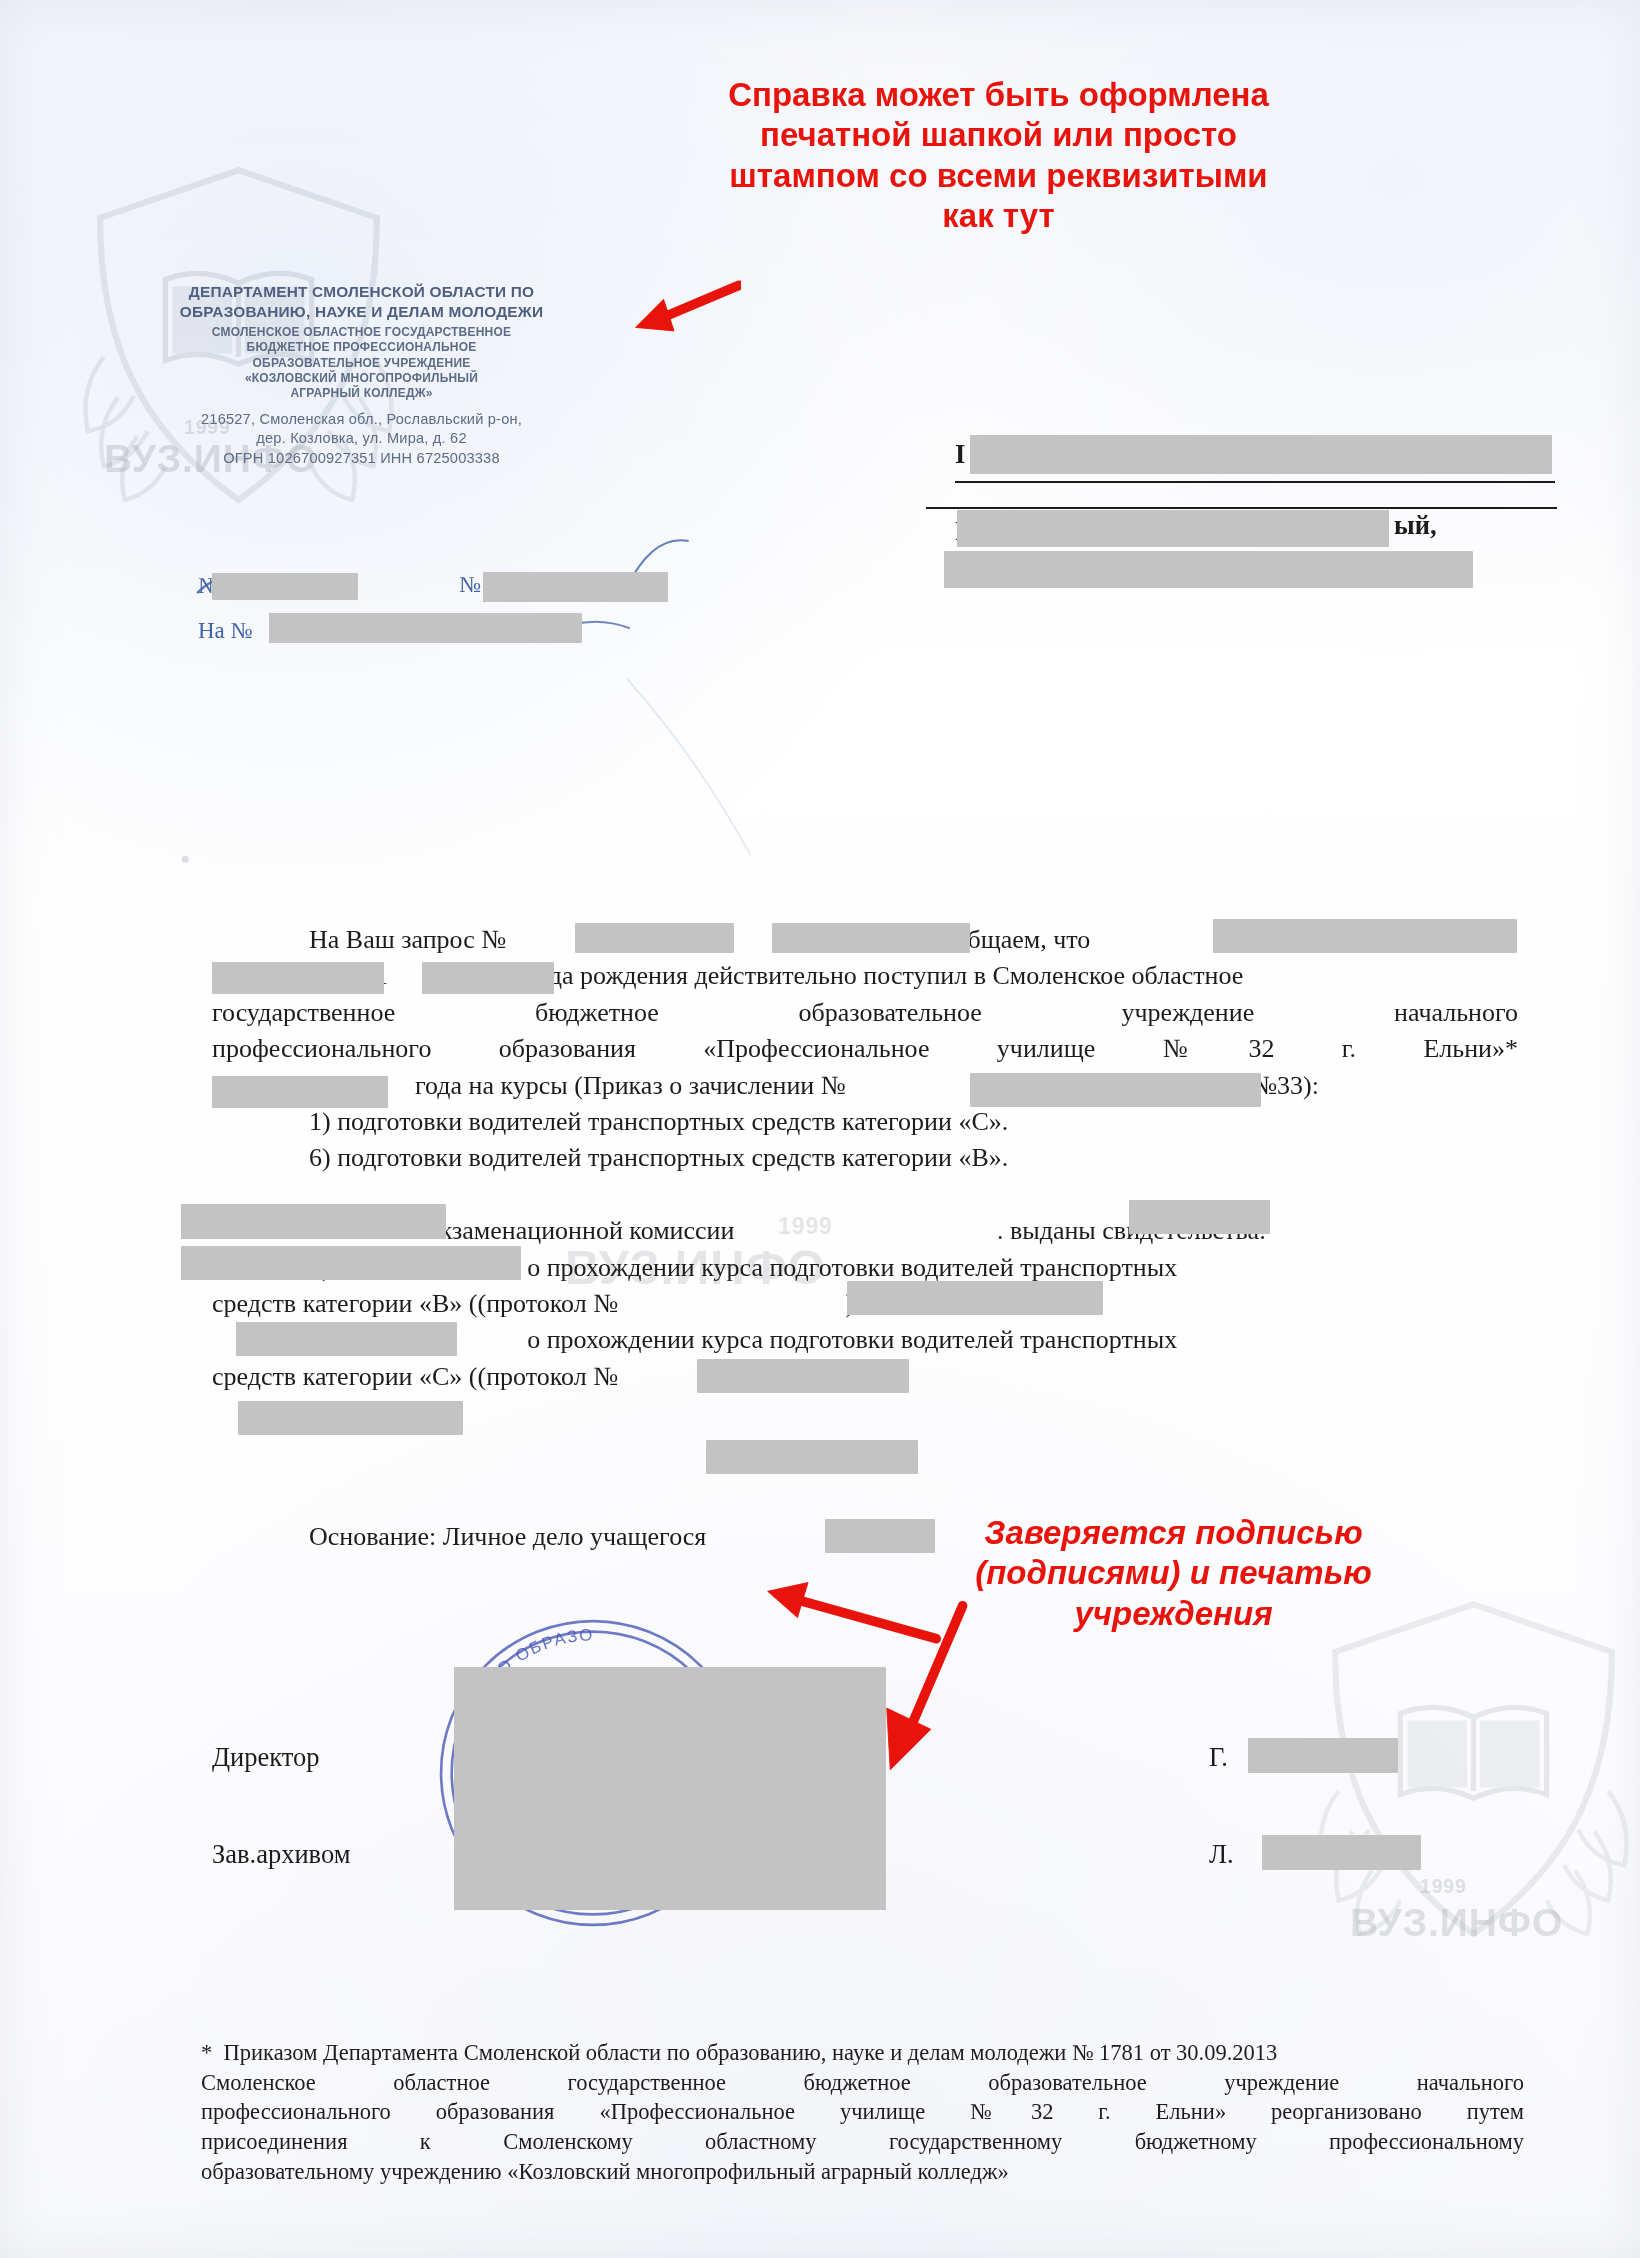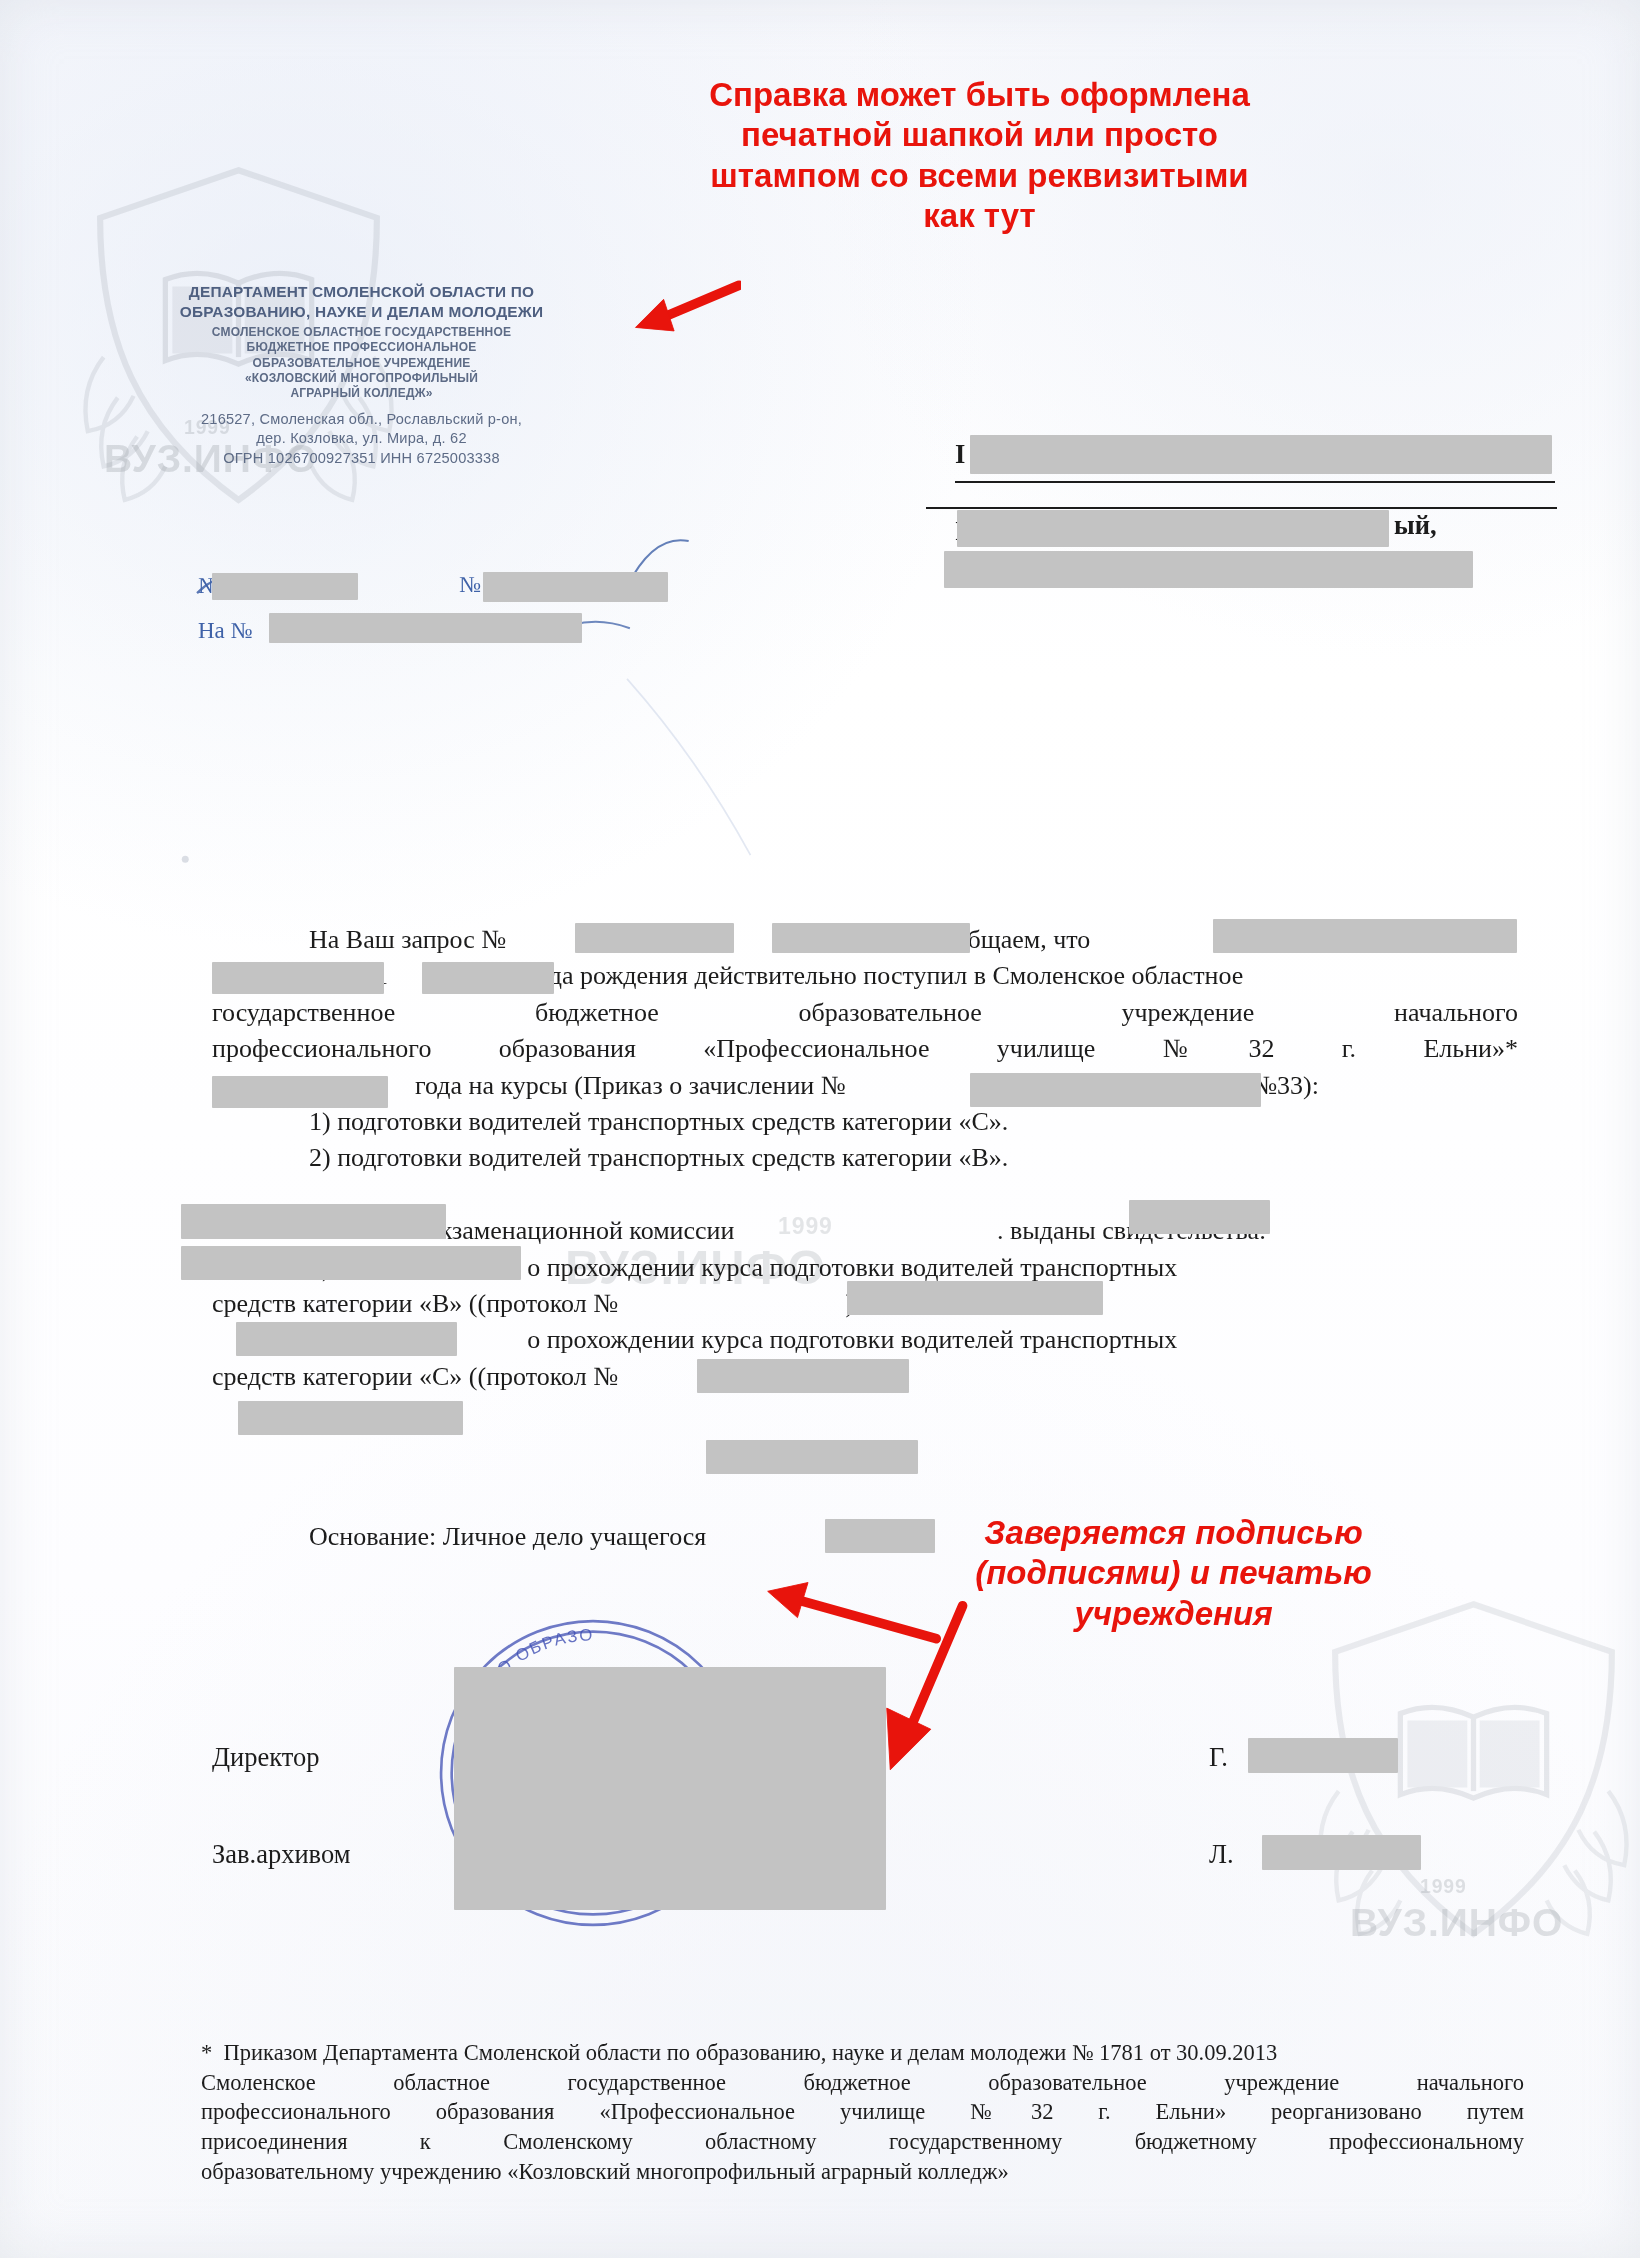--- a/index.html
+++ b/index.html
@@ -101,21 +101,21 @@
 
   
   .annot {
     position: absolute;
     color: #e8140c;
     font-family: "Liberation Sans", sans-serif;
     font-weight: bold;
     line-height: 1.22;
     text-align: center;
   }
-  .annot-1 { left: 697px; top: 75px; width: 565px; font-size: 33px; }
+  .annot-1 { left: 716px; top: 75px; width: 565px; font-size: 33px; }
   .annot-2 { left: 900px; top: 1513px; width: 547px; font-size: 33px; font-style: italic; }
 
   .arrow { position: absolute; pointer-events: none; }
 
   
   .body-block {
     position: absolute;
     left: 212px;
     top: 922px;
     width: 1306px;
@@ -334,21 +334,21 @@
       <span style="display:inline-block; width:150px;"></span><span>, 1</span>
       <span style="display:inline-block; width:132px;"></span><span>года рождения действительно поступил в Смоленское областное</span>
     </p>
     <p class="just">государственное   бюджетное   образовательное   учреждение   начального</p>
     <p class="just">профессионального   образования   «Профессиональное   училище   №32   г. Ельни»*</p>
     <p>
       <span style="display:inline-block; width:203px;"></span><span>года на курсы (Приказ о зачислении №</span>
       <span style="display:inline-block; width:318px;"></span><span>группа №33):</span>
     </p>
     <p class="listline">1) подготовки водителей транспортных средств категории «С».</p>
-    <p class="listline">2) подготовки водителей транспортных средств категории «В».</p>
+    <p class="listline">6) подготовки водителей транспортных средств категории «В».</p>
     <p>
       <span style="display:inline-block; width:115px;"></span>
       <span style="display:inline-block; width:0px;"></span>
     </p>
     <p>
       <span style="display:inline-block; width:97px;"></span><span>Решением экзаменационной комиссии</span>
       <span style="display:inline-block; width:256px;"></span><span>. выданы свидетельства:</span>
     </p>
     <p>
       <span style="display:inline-block; width:97px;"></span><span>1)</span>

